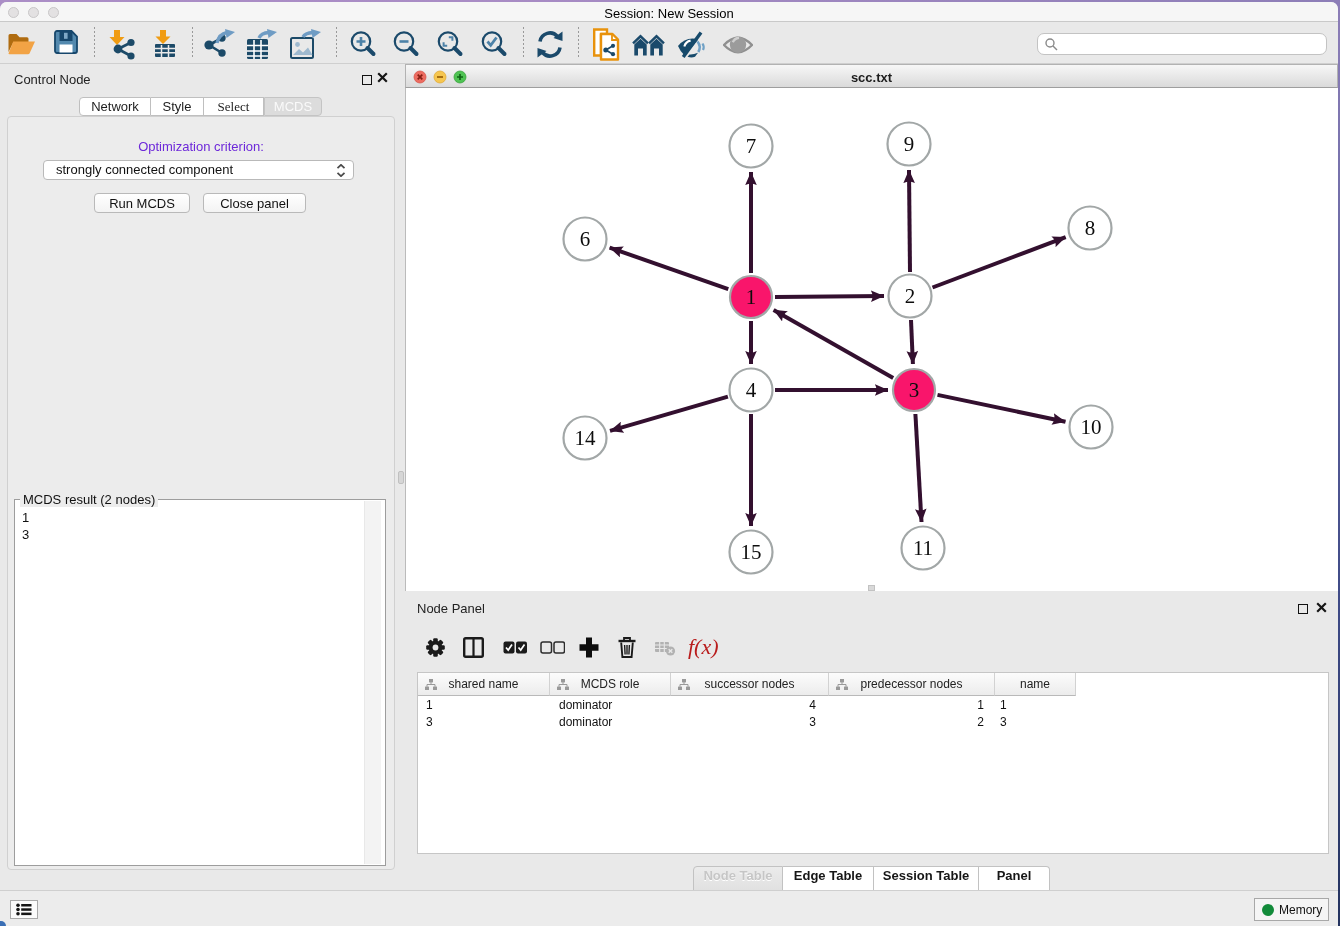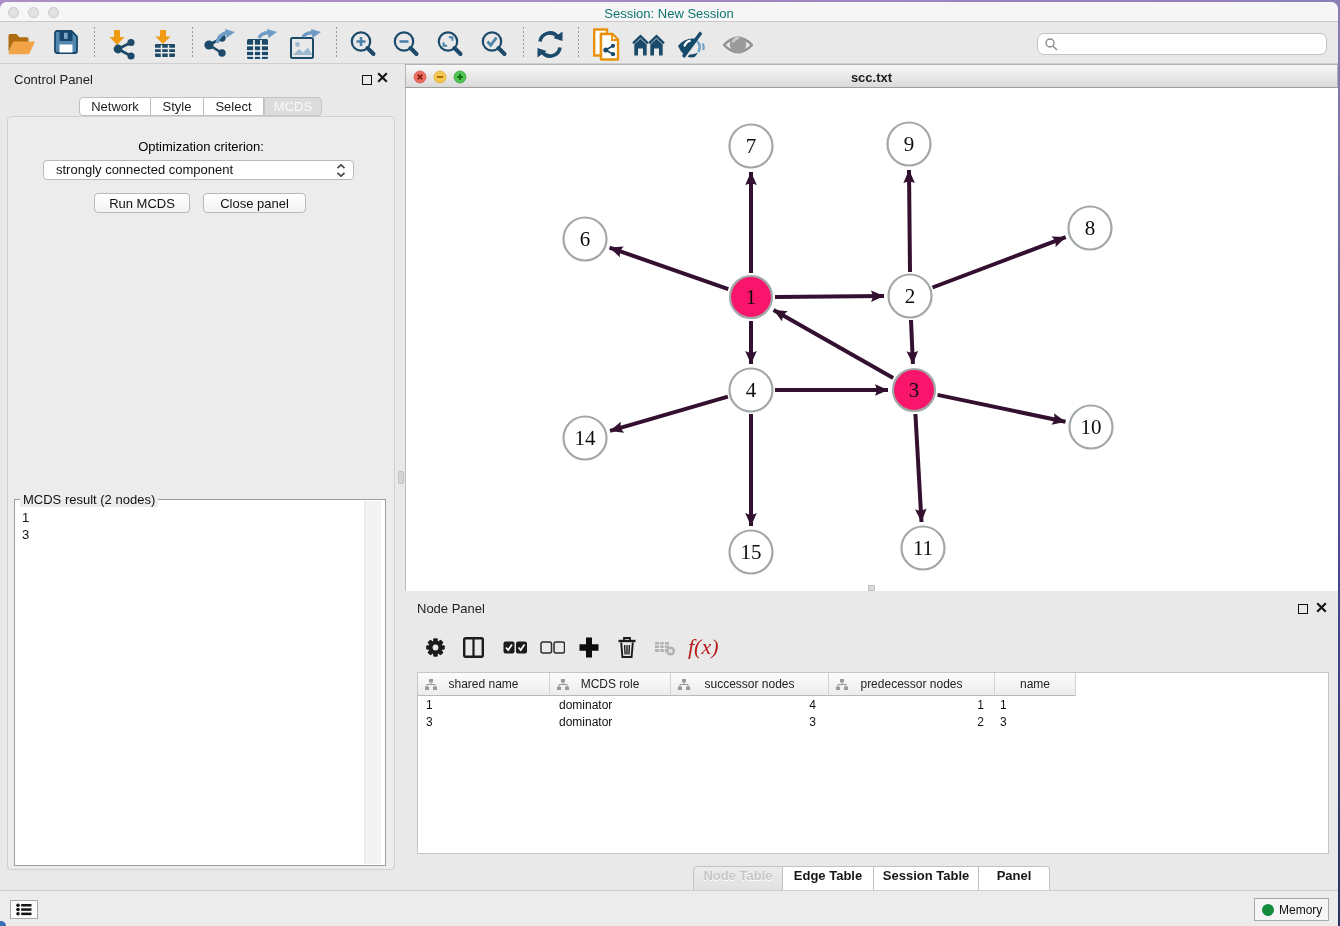--- a/index.html
+++ b/index.html
@@ -6,21 +6,21 @@
   html,body { width:1340px; height:926px; overflow:hidden; }
   body { font-family:"Liberation Sans", sans-serif; position:relative; }
   body { background:linear-gradient(165deg,#ab8ec6 0%,#a98cc5 10%,#7a74ae 40%,#3e4a86 75%,#24335f 100%); }
   #win { position:absolute; left:0; top:2px; width:1338px; height:924px;
          background:#e9e9e9; border-radius:7px 7px 0 0; }
   #titlebar { position:absolute; left:0; top:2px; width:1338px; height:20px;
               background:#f6f6f6; border-bottom:1px solid #c9c9c9; border-radius:7px 7px 0 0; }
   .light { position:absolute; top:5px; width:11px; height:11px; border-radius:50%;
            background:#e3e1e2; border:1px solid #c9c7c8; }
   #title-text { position:absolute; top:4px; left:0; width:100%; text-align:center;
-                font-size:13px; color:#0f766e; }
+                font-size:13px; color:#000000; }
   #toolbar { position:absolute; left:0; top:23px; width:1338px; height:41px;
              background:#e9e9e9; border-bottom:1px solid #cfcfcf; }
   .tbi { position:absolute; top:28px; }
   .tbsep { position:absolute; top:4px; height:32px; width:1px;
            background-image:linear-gradient(#999 2px, transparent 2px); background-size:1px 4px; }
   #searchbox { position:absolute; left:1037px; top:10px; width:290px; height:22px;
                background:#fff; border:1px solid #c3c3c3; border-radius:7px; }
   #ctrlpanel { position:absolute; left:0; top:64px; width:402px; height:826px; background:#e9e9e9; }
   #netpanel  { position:absolute; left:405px; top:64px; width:933px; height:527px; background:#e9e9e9; }
   #tablepanel{ position:absolute; left:405px; top:591px; width:933px; height:299px; background:#e9e9e9; }
@@ -187,31 +187,31 @@
   </div>
   <div id="searchbox">
     <svg width="13" height="13" viewBox="0 0 13 13" style="position:absolute;left:7px;top:4px;">
       <circle cx="5" cy="5" r="4" fill="none" stroke="#8a8a8a" stroke-width="1.4"></circle>
       <line x1="8" y1="8" x2="12" y2="12" stroke="#8a8a8a" stroke-width="1.4"></line>
     </svg>
   </div>
 </div>
 
 <div id="ctrlpanel">
-  <div class="panel-title" style="left:14px;top:8px;">Control Panel</div>
+  <div class="panel-title" style="left:14px;top:8px;">Control Node</div>
   <div style="position:absolute;left:362px;top:11px;width:10px;height:10px;border:1.5px solid #111;"></div>
   <svg style="position:absolute;left:377px;top:8px;" width="11" height="11" viewBox="0 0 11 11">
       <path d="M1.2 1.2 L9.8 9.8 M9.8 1.2 L1.2 9.8" stroke="#161616" stroke-width="2.2"></path>
     </svg>
   <div style="position:absolute;left:7px;top:52px;width:388px;height:754px;background:#ececec;border:1px solid #d0d0d0;border-radius:4px;"></div>
   <div class="tab" style="left:79px;top:33px;width:72px;border-radius:4px 0 0 4px;">Network</div>
   <div class="tab" style="left:151px;top:33px;width:53px;border-left:none;">Style</div>
-  <div class="tab" style="left:204px;top:33px;width:60px;border-left:none;">Select</div>
+  <div class="tab" style="left:204px;top:33px;width:60px;border-left:none;font-family:Liberation Serif, serif;">Select</div>
   <div class="tab" style="left:264px;top:33px;width:58px;background:#dcdcdc;color:#fafafa;border:1px solid #c4c4c4;border-radius:0 4px 4px 0;">MCDS</div>
-  <div style="position:absolute;left:0;top:75px;width:402px;text-align:center;font-size:13px;color:#000000;">Optimization criterion:</div>
+  <div style="position:absolute;left:0;top:75px;width:402px;text-align:center;font-size:13px;color:#6d28d9;">Optimization criterion:</div>
   <div style="position:absolute;left:43px;top:96px;width:311px;height:20px;background:#fff;border:1px solid #b9b9b9;border-radius:4px;font-size:13px;color:#111;line-height:18px;padding-left:12px;">strongly connected component
     <svg style="position:absolute;right:7px;top:3px;" width="10" height="13" viewBox="0 0 10 13">
         <path d="M1.5 4.2 L5 0.8 L8.5 4.2 M1.5 8.8 L5 12.2 L8.5 8.8" stroke="#4a4a4a" stroke-width="1.7" fill="none"></path>
       </svg>
   </div>
   <div class="macbtn" style="left:94px;top:129px;width:96px;height:20px;line-height:19px;">Run MCDS</div>
   <div class="macbtn" style="left:203px;top:129px;width:103px;height:20px;line-height:19px;">Close panel</div>
   <div style="position:absolute;left:14px;top:435px;width:372px;height:367px;background:#fff;border:1px solid #9d9d9d;"></div>
   <div style="position:absolute;left:20px;top:428px;background:#ececec;padding:0 3px;font-size:13px;color:#111;">MCDS result (2 nodes)</div>
   <div style="position:absolute;left:22px;top:446px;font-size:13px;color:#111;line-height:16.5px;">1<br>3</div>

